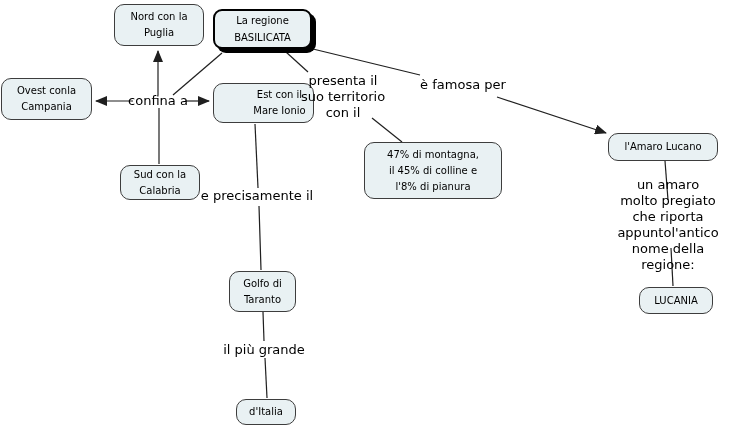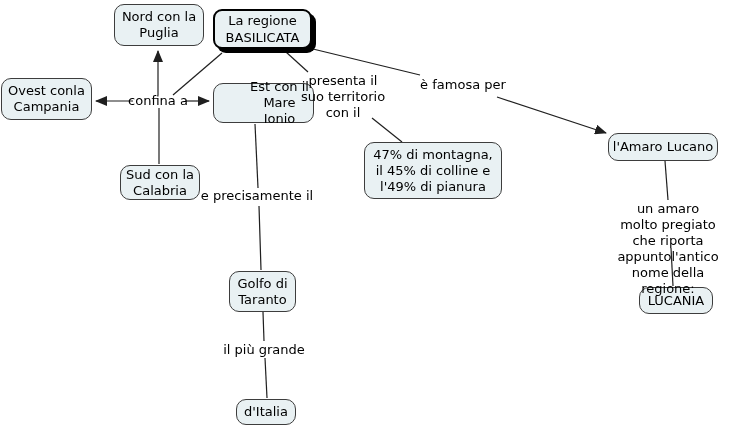--- a/index.html
+++ b/index.html
@@ -20,21 +20,21 @@
     position: absolute;
     box-sizing: border-box;
     display: flex;
     align-items: center;
     justify-content: center;
     text-align: center;
     white-space: pre-line;
     background: var(--node-fill);
     border: 1px solid var(--node-border);
     border-radius: 10px;
-    font-size: 13px;
+    font-size: 10px;
     line-height: 16px;
     color: var(--text-color);
     padding: 1px 3px;
   }
   .node.main {
     border: 2px solid var(--main-border);
     border-radius: 9px;
     box-shadow: 4px 4px 0 var(--main-border);
     font-weight: normal;
     line-height: 17px;
@@ -80,29 +80,29 @@
     <div class="node main" style="left: 213px; top: 9px; width: 99px; height: 40px;">La regione
 BASILICATA</div>
     <div class="node" style="left: 1px; top: 78px; width: 91px; height: 42px;">Ovest conla
 Campania</div>
     <div class="node" style="left: 213px; top: 83px; width: 101px; height: 40px; padding-left: 35px;">Est con il
 Mare Ionio</div>
     <div class="node" style="left: 120px; top: 165px; width: 80px; height: 35px;">Sud con la
 Calabria</div>
     <div class="node" style="left: 364px; top: 142px; width: 138px; height: 57px;">47% di montagna,
 il 45% di colline e
-l'49% di pianura</div>
+l'8% di pianura</div>
     <div class="node" style="left: 608px; top: 133px; width: 110px; height: 28px;">l'Amaro Lucano</div>
     <div class="node" style="left: 229px; top: 271px; width: 67px; height: 41px;">Golfo di
 Taranto</div>
     <div class="node" style="left: 639px; top: 287px; width: 74px; height: 27px;">LUCANIA</div>
     <div class="node" style="left: 236px; top: 399px; width: 60px; height: 26px;">d'Italia</div>
     <div class="link-label" style="left: 158px; top: 101px;">confina a</div>
     <div class="link-label" style="left: 343px; top: 97px;">presenta il
 suo territorio
 con il</div>
     <div class="link-label" style="left: 463px; top: 85px;">è famosa per</div>
     <div class="link-label" style="left: 257px; top: 196px;">e precisamente il</div>
     <div class="link-label" style="left: 264px; top: 350px;">il più grande</div>
-    <div class="link-label" style="left: 668px; top: 225px; margin-top: 24px;">un amaro molto pregiato
+    <div class="link-label" style="left: 668px; top: 225px;">un amaro molto pregiato
 che riporta appuntol'antico
 nome della regione:</div>
   </div>
 
 </body></html>

